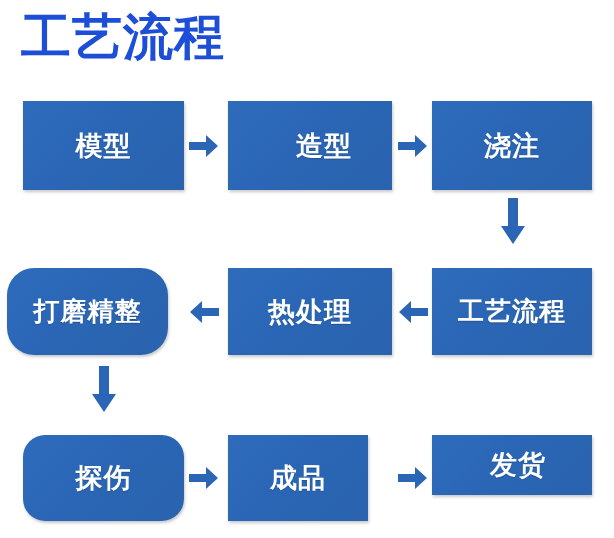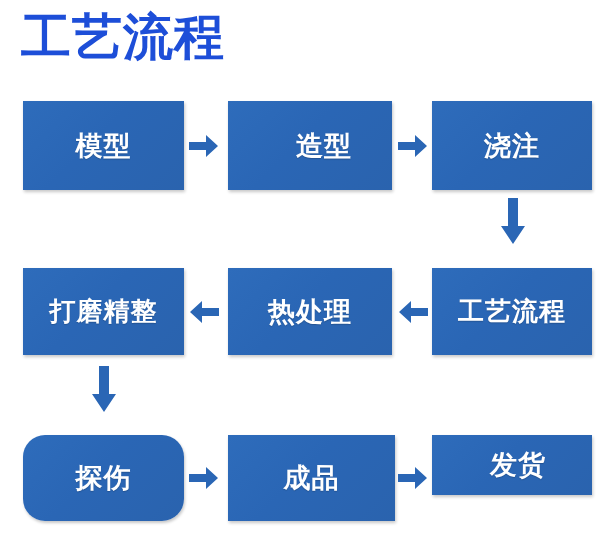--- a/index.html
+++ b/index.html
@@ -96,21 +96,21 @@
   <div class="node" style="left:432px; top:101px; width:160px; height:89px;text-align:right;">
     <span class="label">浇注</span>
   </div>
 
   <div class="arrow" style="left:500px; top:198px;">
     <svg width="26" height="48" viewBox="0 0 26 48">
       <path d="M8,0 L18,0 L18,28 L25,28 L13,46 L1,28 L8,28 Z" fill="#2a66b5"></path>
     </svg>
   </div>
 
-  <div class="node wide" style="left:23px; top:268px; width:161px; height:87px;">
+  <div class="node wide" style="left:7px; top:268px; width:161px; height:87px;border-radius:27px;">
     <span class="label">打磨精整</span>
   </div>
 
   <div class="arrow" style="left:189px; top:300px;">
     <svg width="30" height="24" viewBox="0 0 30 24">
       <path d="M30,8 L13,8 L13,1 L1,12 L13,23 L13,16 L30,16 Z" fill="#2a66b5"></path>
     </svg>
   </div>
 
   <div class="node" style="left:228px; top:268px; width:164px; height:87px;">
@@ -136,21 +136,21 @@
   <div class="node" style="left:23px; top:435px; width:161px; height:86px;border-radius:22px;">
     <span class="label">探伤</span>
   </div>
 
   <div class="arrow" style="left:189px; top:466px;">
     <svg width="30" height="24" viewBox="0 0 30 24">
       <path d="M0,8 L17,8 L17,1 L29,12 L17,23 L17,16 L0,16 Z" fill="#2a66b5"></path>
     </svg>
   </div>
 
-  <div class="node" style="left:228px; top:435px; width:167px; height:86px;">
+  <div class="node" style="left:228px; top:435px; width:140px; height:86px;">
     <span class="label">成品</span>
   </div>
 
   <div class="arrow" style="left:398px; top:466px;">
     <svg width="30" height="24" viewBox="0 0 30 24">
       <path d="M0,8 L17,8 L17,1 L29,12 L17,23 L17,16 L0,16 Z" fill="#2a66b5"></path>
     </svg>
   </div>
 
   <div class="node" style="left:432px; top:435px; width:160px; height:60px;padding-left:12px;">

